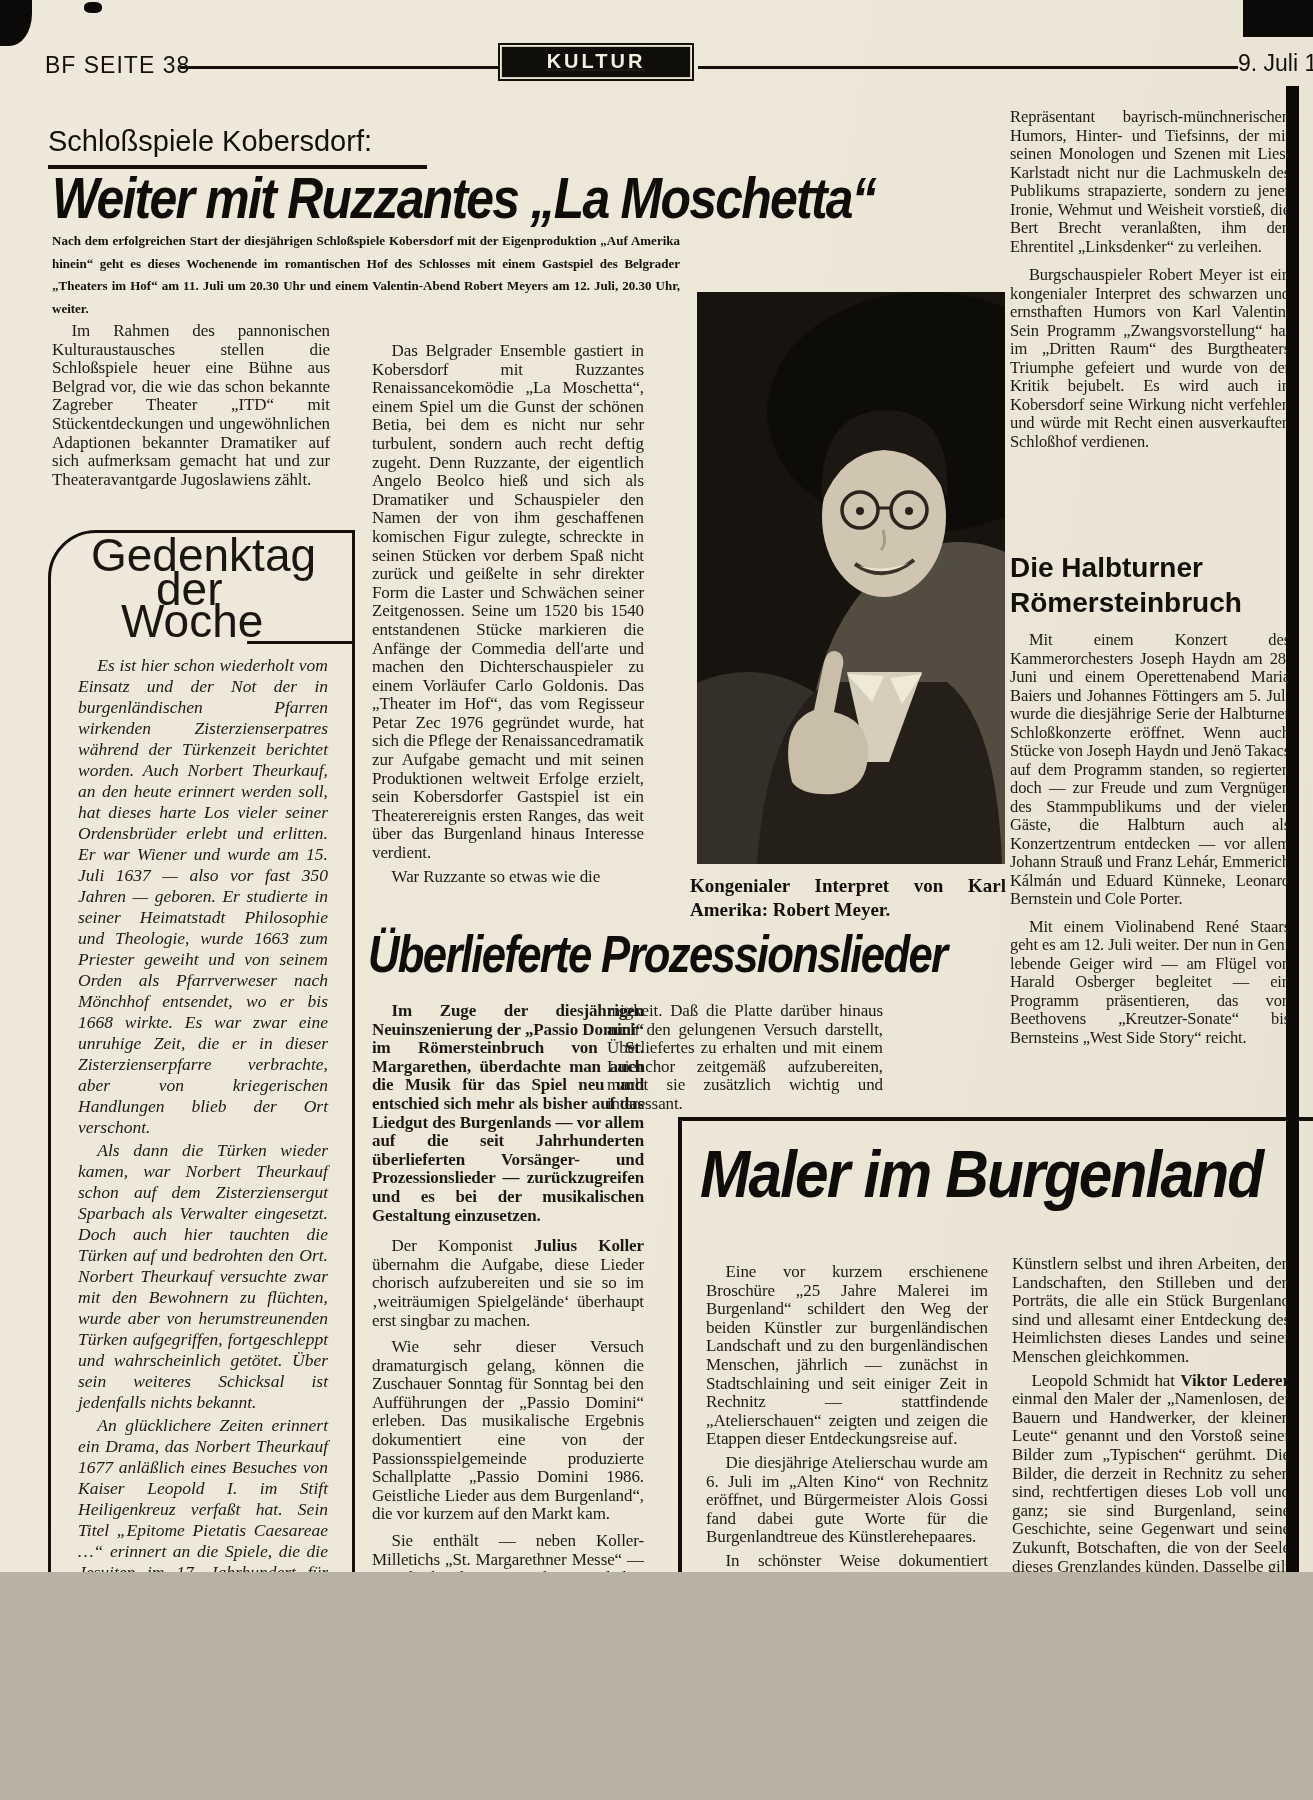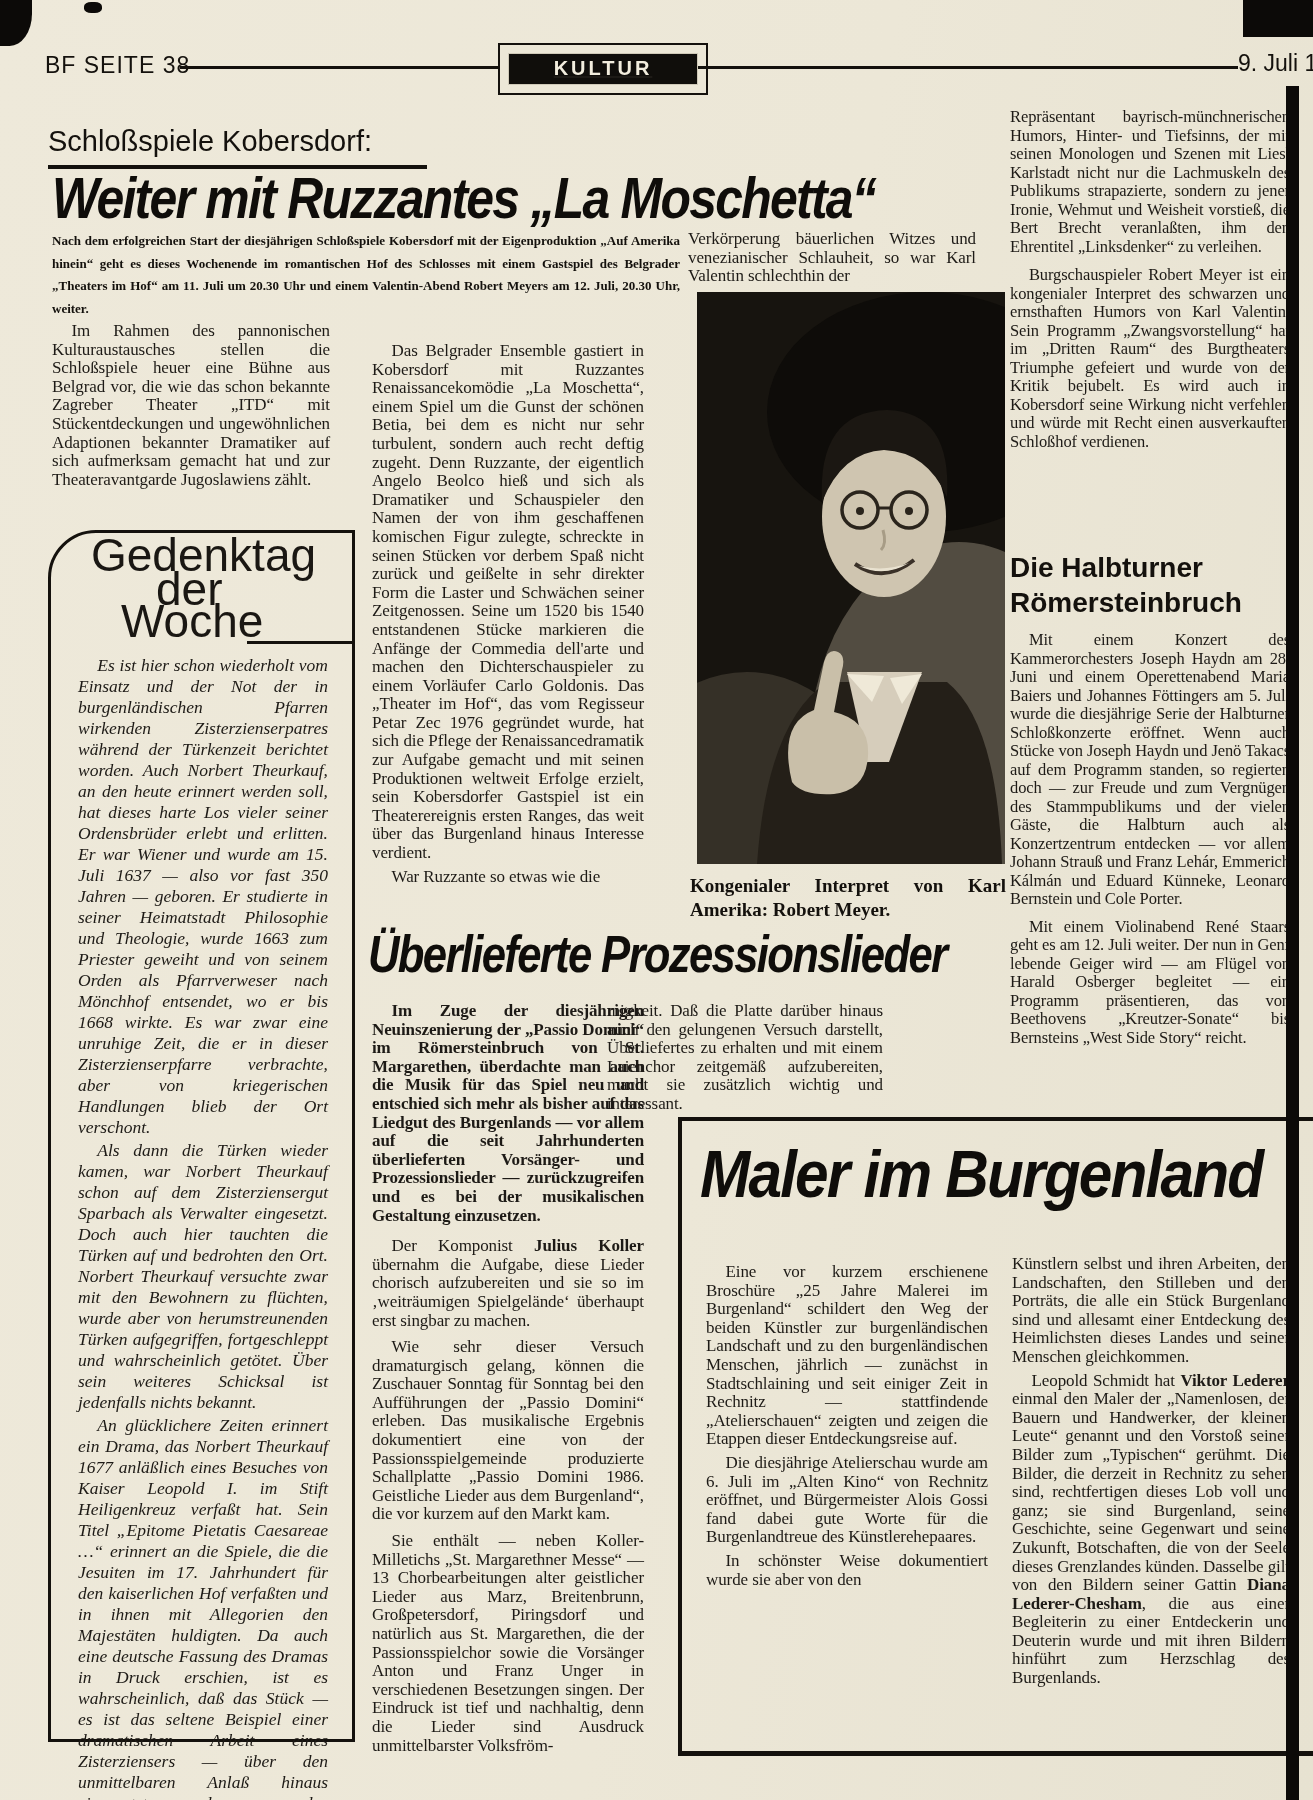--- a/index.html
+++ b/index.html
@@ -1,26 +1,26 @@
 <!DOCTYPE html>
 <html lang="de"><head>
 <meta charset="utf-8">
 <style>
   html,body{margin:0;padding:0;background:#b8b2a2;}
   #page{
-    position:relative;width:1313px;height:1800px;margin:0 auto;
+    position:relative;width:1313px;height:1572px;margin:0 auto;
     background:linear-gradient(100deg,#eee9da 0%,#ece7d7 55%,#e7e2d1 100%);
     overflow:hidden;color:#1d1a16;
     font-family:"Liberation Serif",serif;
   }
   .abs{position:absolute;}
   
   .mast-label{font-family:"Liberation Sans",sans-serif;font-size:23px;letter-spacing:1px;color:#14110d;}
   .rule{background:#14110d;height:3px;}
-  .kultur-outer{border:2px solid #14110d;background:#ece7d7;padding:8px;text-decoration:underline;}
+  .kultur-outer{border:2px solid #14110d;background:#ece7d7;padding:1px;text-decoration:underline;}
   .kultur-inner{background:#100e0b;border:1px solid #cfc9b8;color:#f2edde;
     font-family:"Liberation Sans",sans-serif;font-weight:700;font-size:20px;letter-spacing:3px;
     text-align:center;padding:3px 0 4px 0;}
   .mast-date{font-family:"Liberation Sans",sans-serif;font-size:23px;white-space:nowrap;color:#14110d;}
   
   .kicker{font-family:"Liberation Sans",sans-serif;font-size:29px;color:#14110d;
     border-bottom:4px solid #14110d;padding-bottom:7px;padding-right:55px;display:inline-block;}
   .headline-xl{font-family:"Liberation Sans",sans-serif;font-weight:700;font-style:italic;
     font-size:58px;letter-spacing:-2px;white-space:nowrap;color:#0f0d0a;
     transform:scaleX(.86);transform-origin:0 0;}
@@ -73,23 +73,20 @@
 
   <div class="abs body" style="left:52px;top:322px;width:278px;">
     <p class="ind">Im Rahmen des pannonischen Kulturaustausches stellen die Schloßspiele heuer eine Bühne aus Belgrad vor, die wie das schon bekannte Zagreber Theater „ITD“ mit Stückentdeckungen und ungewöhnlichen Adaptionen bekannter Dramatiker auf sich aufmerksam gemacht hat und zur Theateravantgarde Jugoslawiens zählt.</p>
   </div>
 
   <div class="abs body" style="left:372px;top:342px;width:272px;">
     <p class="ind">Das Belgrader Ensemble gastiert in Kobersdorf mit Ruzzantes Renaissancekomödie „La Moschetta“, einem Spiel um die Gunst der schönen Betia, bei dem es nicht nur sehr turbulent, sondern auch recht deftig zugeht. Denn Ruzzante, der eigentlich Angelo Beolco hieß und sich als Dramatiker und Schauspieler den Namen der von ihm geschaffenen komischen Figur zulegte, schreckte in seinen Stücken vor derbem Spaß nicht zurück und geißelte in sehr direkter Form die Laster und Schwächen seiner Zeitgenossen. Seine um 1520 bis 1540 entstandenen Stücke markieren die Anfänge der Commedia dell'arte und machen den Dichterschauspieler zu einem Vorläufer Carlo Goldonis. Das „Theater im Hof“, das vom Regisseur Petar Zec 1976 gegründet wurde, hat sich die Pflege der Renaissancedramatik zur Aufgabe gemacht und mit seinen Produktionen weltweit Erfolge erzielt, sein Kobersdorfer Gastspiel ist ein Theaterereignis ersten Ranges, das weit über das Burgenland hinaus Interesse verdient.</p>
     <p class="ind" style="">War Ruzzante so etwas wie die</p>
   </div>
 
-  <div class="abs body" style="left:688px;top:230px;width:288px;">
-    <p>Verkörperung bäuerlichen Witzes und venezianischer Schlauheit, so war Karl Valentin schlechthin der</p>
-  </div>
 
   <div class="abs" style="left:697px;top:292px;width:308px;height:572px;">
     <svg width="308" height="572" viewBox="0 0 308 572" xmlns="http://www.w3.org/2000/svg">
       <rect width="308" height="572" fill="#17140f"></rect>
       <ellipse cx="262" cy="460" rx="150" ry="210" fill="#5d564a" opacity="0.85"></ellipse>
       <ellipse cx="50" cy="520" rx="130" ry="140" fill="#38332a" opacity="0.9"></ellipse>
       <ellipse cx="230" cy="120" rx="160" ry="120" fill="#0e0c09"></ellipse>
       <path d="M60,572 Q70,430 130,390 L250,390 Q300,430 305,572 Z" fill="#241f18"></path>
       <polygon points="150,380 225,380 192,470 170,470" fill="#d6cdbb"></polygon>
       <path d="M150,382 L175,410 L187,384 Z" fill="#efe9d8"></path>

